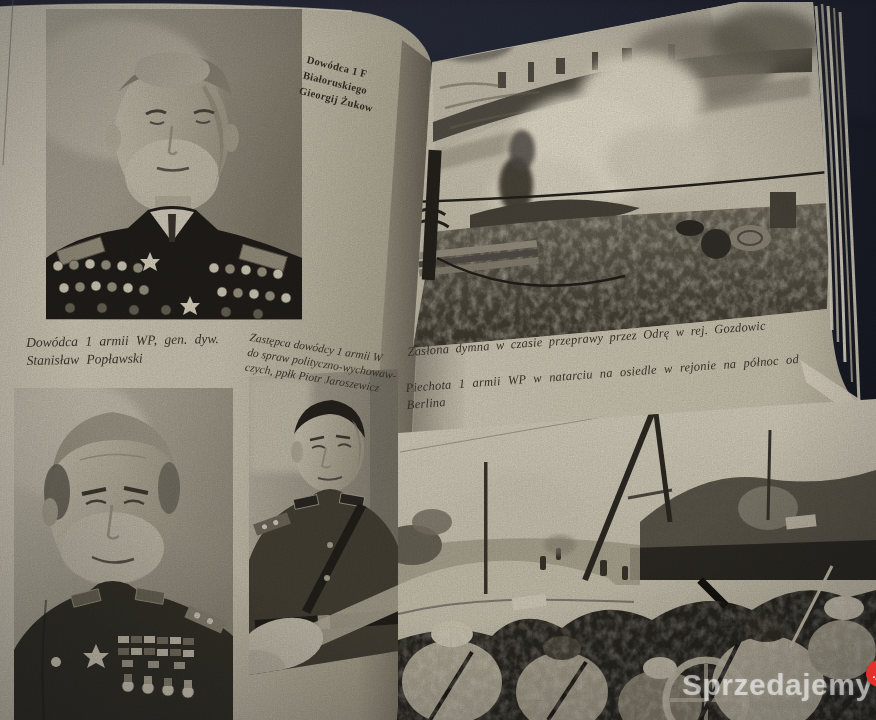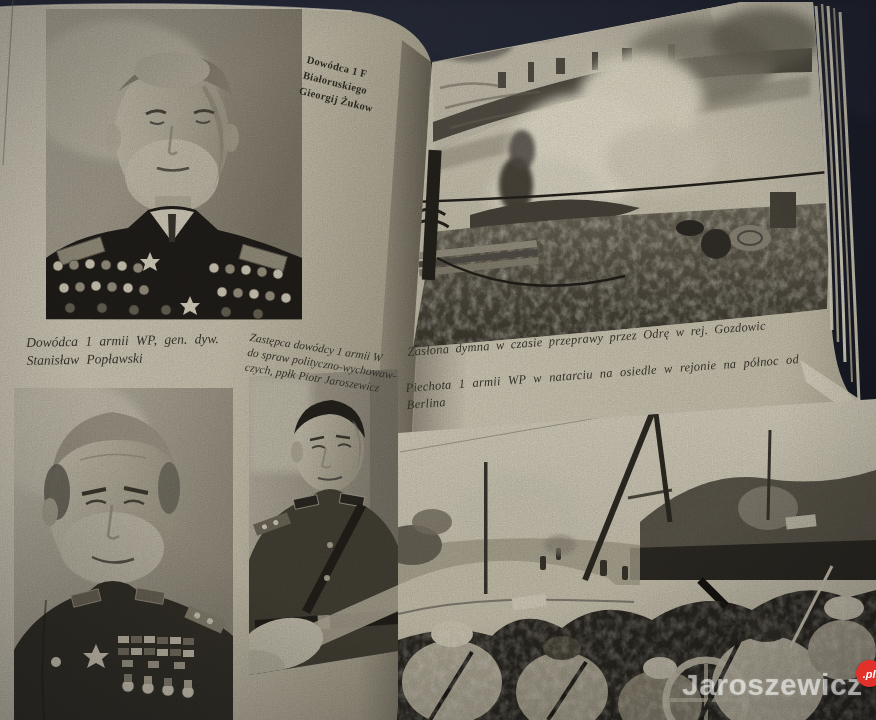--- a/index.html
+++ b/index.html
@@ -441,17 +441,17 @@
   </div>
 
   <div class="caption cap-smoke">Zasłona dymna w czasie przeprawy przez Odrę w rej. Gozdowic</div>
 
   <div class="caption cap-infantry">
     <span class="cap-line">Piechota 1 armii WP w natarciu na osiedle w rejonie na północ od</span>
     <span class="cap-line">Berlina</span>
   </div>
 
   <div class="watermark">
-    <span class="wm-text">Jaroszewicz</span>
+    <span class="wm-text">Sprzedajemy</span>
     <span class="wm-badge">.pl</span>
   </div>
 
 </div>
 
 </body></html>

